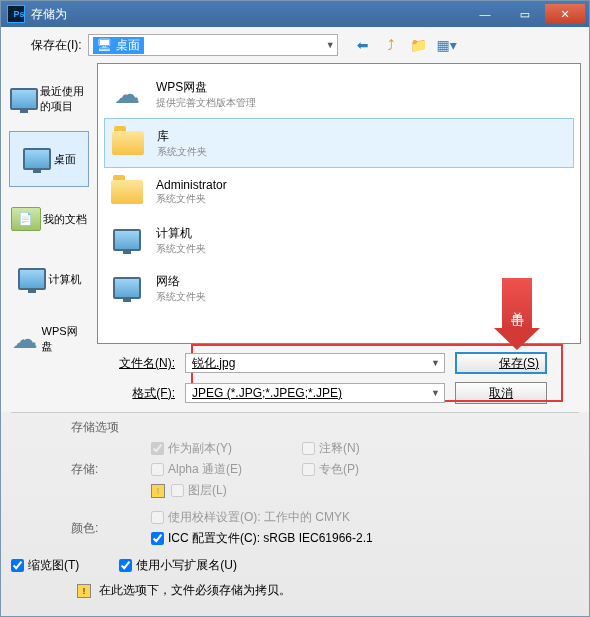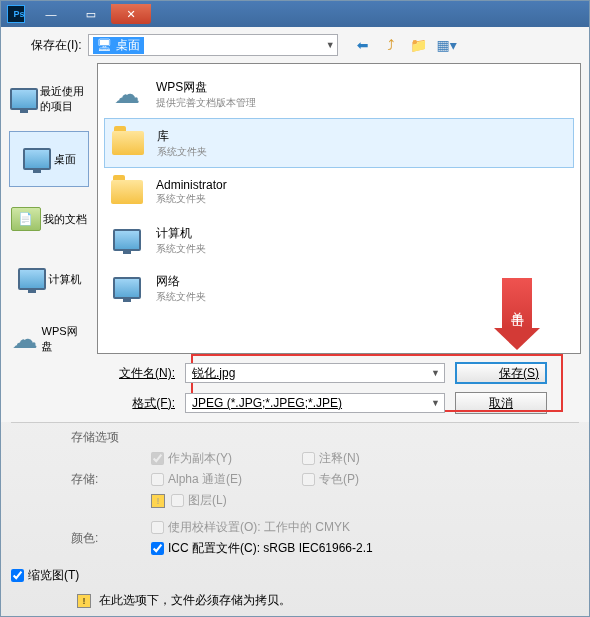--- a/index.html
+++ b/index.html
@@ -36,21 +36,21 @@
 
 .fields { padding: 8px 0 8px 8px; display: flex; flex-direction: column; gap: 8px; position: relative; text-decoration: underline; }
 .red-box { position: absolute; left: 94px; top: 0px; width: 372px; height: 58px; border: 2px solid #e53935; pointer-events: none; }
 .field-row { display: flex; align-items: center; font-size: 12px; gap: 10px; }
 .field-label { width: 70px; text-align: right; }
 .field-combo { width: 260px; height: 20px; border: 1px solid #abadb3; background: #fff; display: flex; align-items: center; padding: 0 6px; position: relative; font-size: 12px; }
 .field-combo .dd { position: absolute; right: 4px; font-size: 9px; color: #555; }
 .btn { width: 92px; height: 22px; border: 1px solid #888; background: linear-gradient(#fdfdfd,#e5e5e5); font-size: 12px; display: flex; align-items: center; justify-content: center; }
 .btn.primary { border: 2px solid #2a8dd4; padding-left: 36px; }
 
-.options { border-top: 1px solid #ccc; margin: 0 10px; padding: 6px 0 7px 60px; font-size: 12px; display: flex; flex-direction: column; gap: 4px; }
+.options { border-top: 1px solid #ccc; margin: 0 10px; padding: 6px 0 17px 60px; font-size: 12px; display: flex; flex-direction: column; gap: 4px; }
 .opt-row { display: flex; align-items: center; }
 .opt-label-col { width: 80px; color: #666; }
 .opt-cols { display: flex; gap: 60px; }
 .opt-col { display: flex; flex-direction: column; gap: 4px; }
 .chk { display: flex; align-items: center; gap: 4px; }
 .chk input { width: 13px; height: 13px; }
 .disabled { color: #9a9a9a; }
 .warn-icon { display:inline-flex; width: 14px; height: 14px; background: #ffd54f; border: 1px solid #888; align-items: center; justify-content: center; font-size: 9px; margin-right: 2px; }
 .bottom-row { display: flex; align-items: center; gap: 40px; margin-top: 6px; }
 .note-row { display: flex; align-items: center; gap: 6px; margin-top: 4px; padding-left: 6px; }
@@ -66,20 +66,21 @@
 .cloud-icon { font-size: 26px; color: #5b8da8; }
 .docs-icon { width: 30px; height: 24px; background: linear-gradient(#cfe7a5,#9ec46a); border: 1px solid #7ea84a; border-radius: 2px; display:flex; align-items:center; justify-content:center; font-size:12px; }
 </style>
 </head>
 <body>
 
 <div class="window">
 
   <div class="titlebar">
     <div class="ps-icon">Ps</div>
+    <div class="title">存储为</div>
     <div class="win-btns">
       <div class="win-btn">—</div>
       <div class="win-btn">▭</div>
       <div class="win-btn close-btn">✕</div>
     </div>
   </div>
 
   <div class="toolbar-row">
     <span>保存在(I):</span>
     <div class="location-combo">
@@ -247,20 +248,24 @@
             <input type="checkbox" checked="" style="">
             <span>ICC 配置文件(C):  sRGB IEC61966-2.1</span>
           </label>
       </div>
     </div>
     <div class="bottom-row">
       <label class="chk" style="margin-left:-60px">
           <input type="checkbox" checked="" style="">
           <span>缩览图(T)</span>
         </label>
+      <label class="chk">
+          <input type="checkbox" checked="" style="">
+          <span>使用小写扩展名(U)</span>
+        </label>
     </div>
     <div class="note-row">
       <span class="warn-icon">!</span>
       <span>在此选项下，文件必须存储为拷贝。</span>
     </div>
   </div>
 
 </div>
 
 <div class="arrow-callout">

